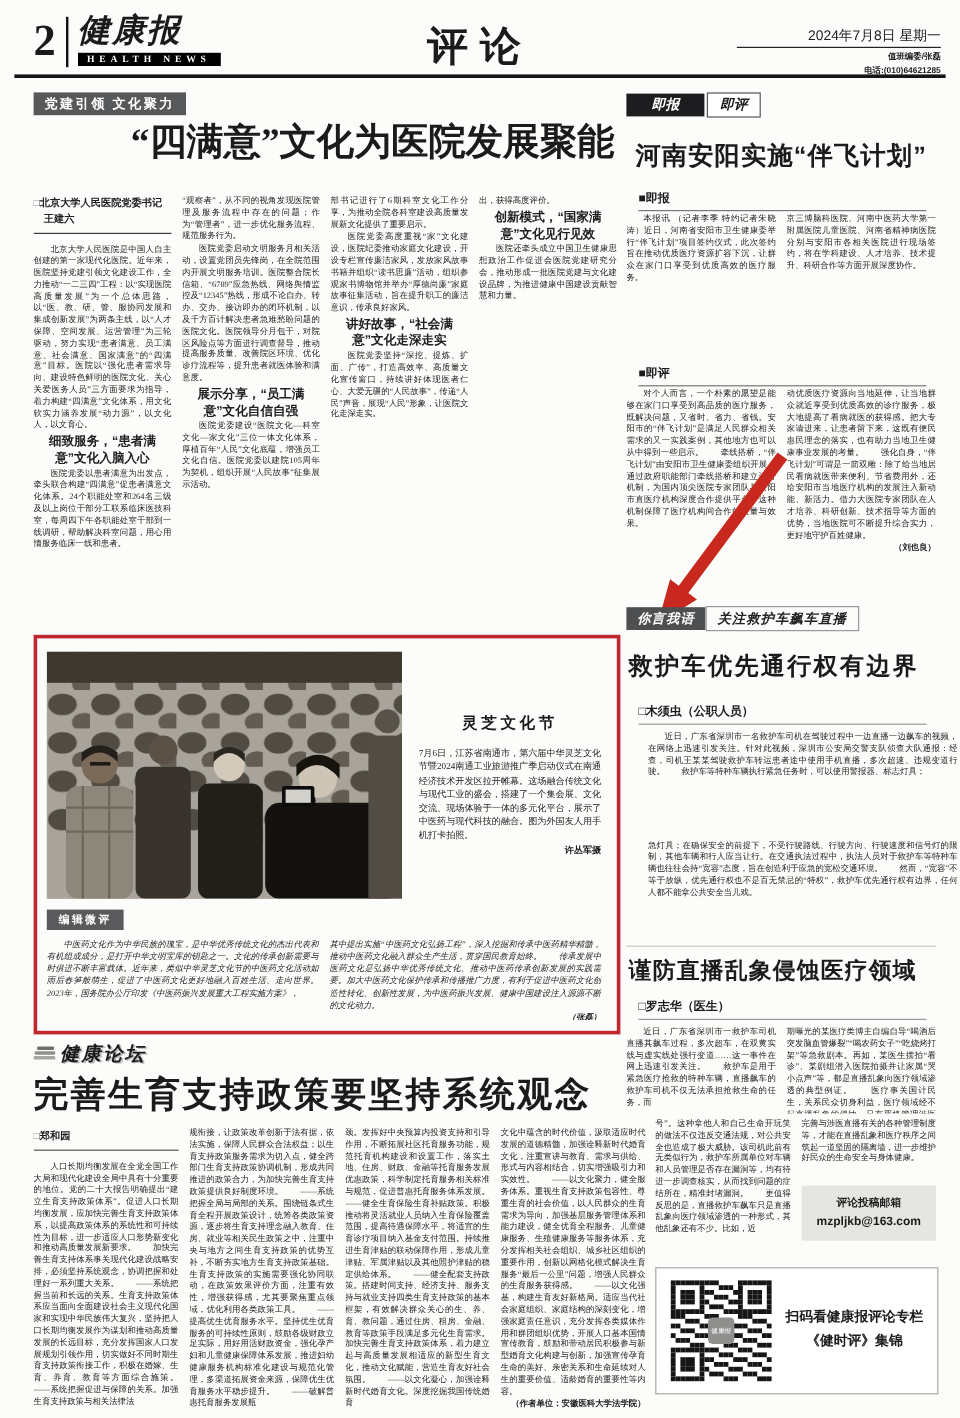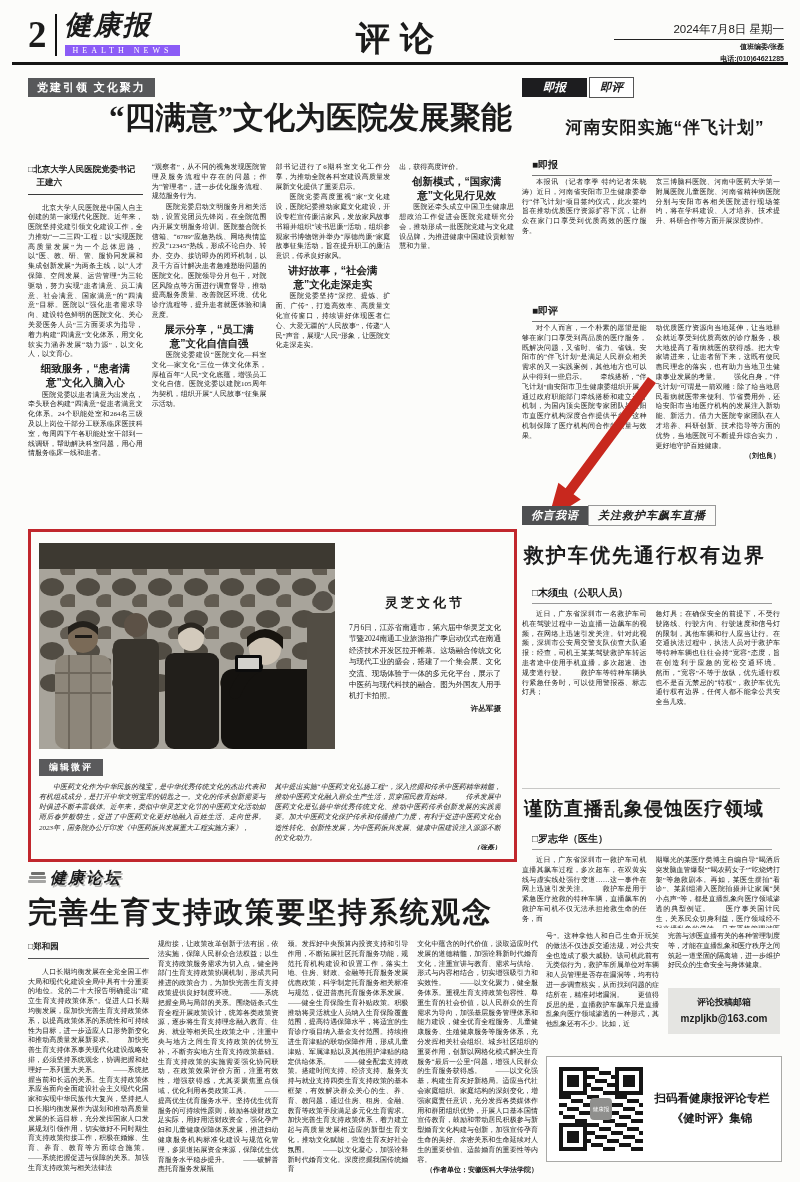--- a/index.html
+++ b/index.html
@@ -4,22 +4,22 @@
 <style>
   html,body{margin:0;padding:0;background:#d8d8d8;}
   .page{position:relative;width:800px;height:1182px;margin:0 auto;background:#fcfcfa;
         font-family:"Liberation Serif","DejaVu Serif",serif;color:#1b1b1b;overflow:hidden;}
   .abs{position:absolute;}
 
   
   .mh-pageno{font-size:37px;font-weight:bold;line-height:1;}
   .mh-vline{width:2px;background:#111;height:42px;}
   .mh-logo{font-size:27px;font-weight:bold;font-style:italic;line-height:1;letter-spacing:2px;}
-  .mh-logo-en{display:inline-block;background:#8b5cf6;color:#fff;font-size:8px;letter-spacing:4px;
-              padding:1px 8px;margin-top:3px;font-weight:normal;}
+  .mh-logo-en{display:inline-block;background:#000000;color:#fff;font-size:8px;letter-spacing:4px;
+              padding:1px 8px;margin-top:3px;font-weight:bold;}
   .mh-section{font-size:34px;font-weight:bold;letter-spacing:10px;}
   .mh-right{text-align:right;}
   .mh-date{font-size:11.5px;font-weight:normal;border-bottom:1.5px solid #222;padding-bottom:2px;font-family:"Liberation Sans",sans-serif;}
   .mh-small{font-size:7px;font-weight:bold;margin-top:2px;font-family:"Liberation Sans",sans-serif;}
   .top-rule{position:absolute;left:12px;right:12px;top:62px;height:2.5px;background:#151515;}
 
   
   .bt{font-size:7px;line-height:1.4;text-align:justify;color:#202020;}
   .bt p{margin:0 0 1px 0;text-indent:2em;}
   .bt p.ni{text-indent:0;}
@@ -42,21 +42,21 @@
             border-bottom:1px solid #777;padding-bottom:3px;}
   .strip-dark{display:inline-block;background:#4e4f51;color:#fff;font-weight:bold;font-size:11px;
               font-style:italic;padding:2px 9px;letter-spacing:1px;}
   .strip-box{display:inline-block;background:#fbfbf9;color:#222;font-weight:bold;font-size:11px;
              font-style:italic;padding:2px 9px;border:1px solid #999;margin-left:0px;letter-spacing:1px;}
   .tag-box{display:inline-block;background:#5a5a5c;color:#fff;font-weight:bold;font-size:9px;
            padding:2px 10px;letter-spacing:2px;font-family:"Liberation Sans",sans-serif;}
 
   
   .h-main{font-size:31px;font-weight:bold;text-align:right;letter-spacing:0px;line-height:1.15;}
-  .h-banfei{font-family:"Liberation Sans",sans-serif;font-size:17px;font-weight:bold;text-align:center;letter-spacing:1px;margin-left:14px;}
+  .h-banfei{font-family:"Liberation Sans",sans-serif;font-size:21px;font-weight:bold;text-align:center;letter-spacing:1px;}
   .h-amb{font-family:"Liberation Sans",sans-serif;font-size:20px;font-weight:bold;letter-spacing:2px;}
   .h-live{font-family:"Liberation Sans",sans-serif;font-size:19px;font-weight:bold;letter-spacing:1px;}
   .h-forum{font-size:29px;font-weight:bold;letter-spacing:2px;}
 
   
   .redbox{border:3px solid #c1272d;background:#fcfcfa;}
   .arrow-svg{pointer-events:none;}
 
   
   .photo{background:#aca89f;overflow:hidden;}
@@ -234,21 +234,21 @@
   <svg class="abs arrow-svg" style="left:540px;top:374px;" width="122" height="150" viewBox="0 0 122 150">
     <polygon points="116,9 33.6,120.2 40.8,125.6 8,146 18.4,108.8 25.6,114.2 108,3" fill="#c8281e"></polygon>
   </svg>
 
   <div class="abs" style="left:522px;top:505px;">
     <span class="strip-dark">你言我语</span><span class="strip-box">关注救护车飙车直播</span>
   </div>
 
   <div class="abs h-amb" style="left:524px;top:542px;width:256px;">救护车优先通行权有边界</div>
   <div class="abs sq-label" style="left:532px;top:586px;width:240px;border-bottom-color:#999;">□木须虫（公职人员）</div>
-  <div class="abs cols bt" style="left:522px;top:610px;width:258px;height:172px;">
+  <div class="abs cols bt" style="left:540px;top:610px;width:258px;height:172px;flex-direction:column;">
     <div class="col">
         <p>近日，广东省深圳市一名救护车司机在驾驶过程中一边直播一边飙车的视频，在网络上迅速引发关注。针对此视频，深圳市公安局交警支队侦查大队通报：经查，司机王某某驾驶救护车转运患者途中使用手机直播，多次超速、违规变道行驶。　　救护车等特种车辆执行紧急任务时，可以使用警报器、标志灯具；</p>
       </div>
     <div class="col">
         <p class="ni">急灯具；在确保安全的前提下，不受行驶路线、行驶方向、行驶速度和信号灯的限制，其他车辆和行人应当让行。在交通执法过程中，执法人员对于救护车等特种车辆也往往会持“宽容”态度，旨在创造利于应急的宽松交通环境。　　然而，“宽容”不等于放纵，优先通行权也不是百无禁忌的“特权”，救护车优先通行权有边界，任何人都不能拿公共安全当儿戏。</p>
       </div>
   </div>
 
   <div class="abs thin-rule" style="left:522px;top:788px;width:258px;"></div>
 

